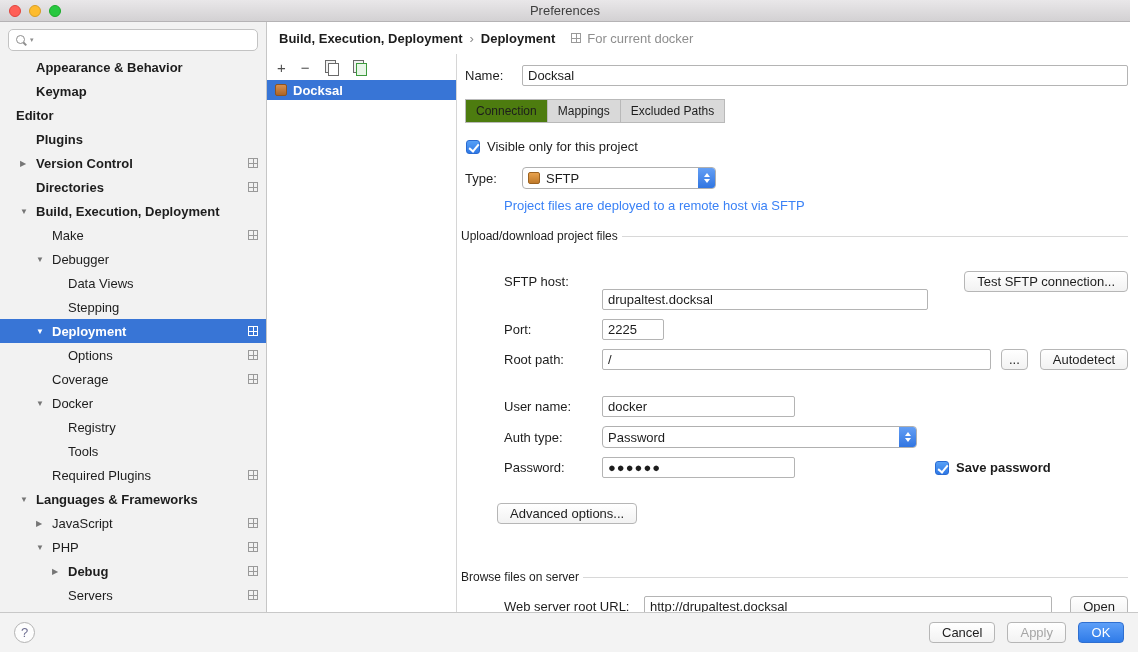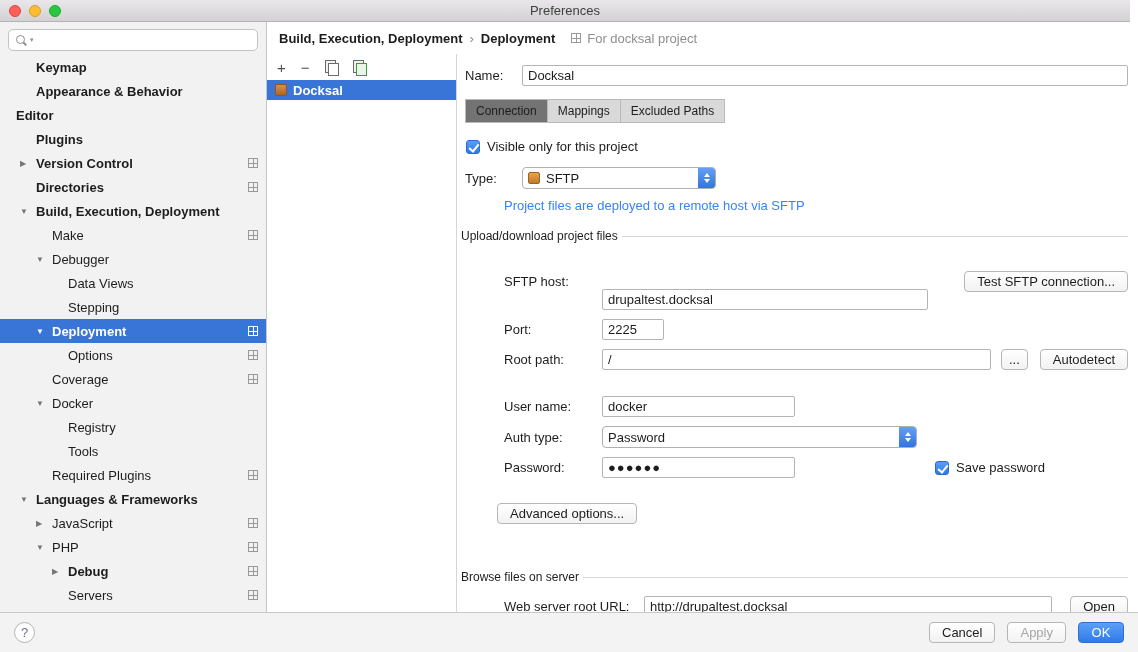--- a/index.html
+++ b/index.html
@@ -72,21 +72,21 @@
   .form-panel { flex:1; min-width:0; padding:0 10px 0 8px; }
   .row { display:flex; align-items:center; }
   .name-row { margin-top:11px; }
   .name-row .flabel { width:57px; }
   .tf { height:21px; border:1px solid #b4b4b4; border-radius:2px; background:#fff;
     font:13px "Liberation Sans",sans-serif; padding:0 5px; color:#1d1d1d; }
   .grow { flex:1; min-width:0; }
 
   .tabs { display:flex; margin:13px 0 0 0; }
   .tab { padding:4px 10px 4px 10px; font-size:12px; border:1px solid #b9b9b9; background:#d9d9d9; margin-right:-1px; cursor:default; }
-  .tab.selected { background:#737373; position:relative; z-index:1; }
+  .tab.selected { background:#4d7c0f; position:relative; z-index:1; }
 
   .checkbox-row { margin:16px 0 0 1px; display:flex; align-items:center; gap:7px; }
   .cb { width:14px; height:14px; border-radius:3px; flex:none; position:relative;
     background:linear-gradient(#57a0f6,#2e78e6); border:1px solid #2a6bd2; }
   .cb::after { content:""; position:absolute; left:4px; top:1px; width:4px; height:8px;
     border:solid #fff; border-width:0 2px 2px 0; transform:rotate(40deg); }
 
   .type-row { margin-top:13px; }
   .type-row .flabel { width:57px; }
   .popup { display:inline-flex; align-items:center; height:22px; border:1px solid #b0b0b0; border-radius:4px;
@@ -114,21 +114,21 @@
   .frow.wide .flabel { width:140px; }
 
   .btn { height:21px; padding:0 12px; background:linear-gradient(#ffffff,#f2f2f2);
     border:1px solid #b6b6b6; border-radius:4px; font:13px "Liberation Sans",sans-serif; color:#1d1d1d; cursor:default; }
   .btn.tiny { padding:0 7px; }
   .btn.primary { background:linear-gradient(#5d9ff8,#2f7be8); border-color:#2f6fd0; color:#fff; }
   .btn.disabled { color:#a6a6a6; }
   .push-right { margin-left:auto; }
 
   .advanced-row { margin:25px 0 0 32px; }
-  .save-pass { display:flex; align-items:center; gap:7px; margin-left:140px; }
+  .save-pass { display:flex; align-items:center; gap:7px; margin-left:140px;font-weight:bold; }
 
   
   .footer { position:absolute; left:0; right:0; bottom:0; height:40px; background:#f3f3f3;
     border-top:1px solid #c8c8c8; display:flex; align-items:center; padding:0 14px; gap:12px; }
   .helpbtn { width:21px; height:21px; border-radius:50%; border:1px solid #b3b3b3; background:#fdfdfd;
     color:#6e6e91; font-size:13px; display:flex; align-items:center; justify-content:center; }
   .footer .spacer { flex:1; }
 </style>
 </head>
 <body>
@@ -148,25 +148,25 @@
 
     <div class="sidebar">
       <div class="searchwrap">
         <span class="mag"></span>
         <span class="searchcaret">▾</span>
         <input class="searchinput" placeholder="" style="">
       </div>
       <div class="tree">
           <div class="tree-row bold" style="padding-left: 20px;">
             <span class="tree-arrow"></span>
+            <span class="tree-label">Appearance &amp; Behavior</span>
+          </div>
+          <div class="tree-row bold" style="padding-left: 20px;">
+            <span class="tree-arrow"></span>
             <span class="tree-label">Keymap</span>
-          </div>
-          <div class="tree-row bold" style="padding-left: 20px;">
-            <span class="tree-arrow"></span>
-            <span class="tree-label">Appearance &amp; Behavior</span>
           </div>
           <div class="tree-row bold" style="">
             <span class="tree-arrow"></span>
             <span class="tree-label">Editor</span>
           </div>
           <div class="tree-row bold" style="padding-left: 20px;">
             <span class="tree-arrow"></span>
             <span class="tree-label">Plugins</span>
           </div>
           <div class="tree-row bold" style="padding-left: 20px;">
@@ -260,21 +260,21 @@
     </div>
 
     <div class="main">
 
       <div class="main-header">
         <span class="crumb">Build, Execution, Deployment</span>
         <span class="crumb crumb-sep">›</span>
         <span class="crumb">Deployment</span>
         <span class="scope">
           <span class="mini-grid"></span>
-          <span>For docksal project</span>
+          <span>For current docker</span>
         </span>
       </div>
 
       <div class="main-content">
 
         <div class="list-panel">
           <div class="list-toolbar">
             <span class="tb-glyph">+</span>
             <span class="tb-glyph">−</span>
             <span class="copy-ic"></span>

